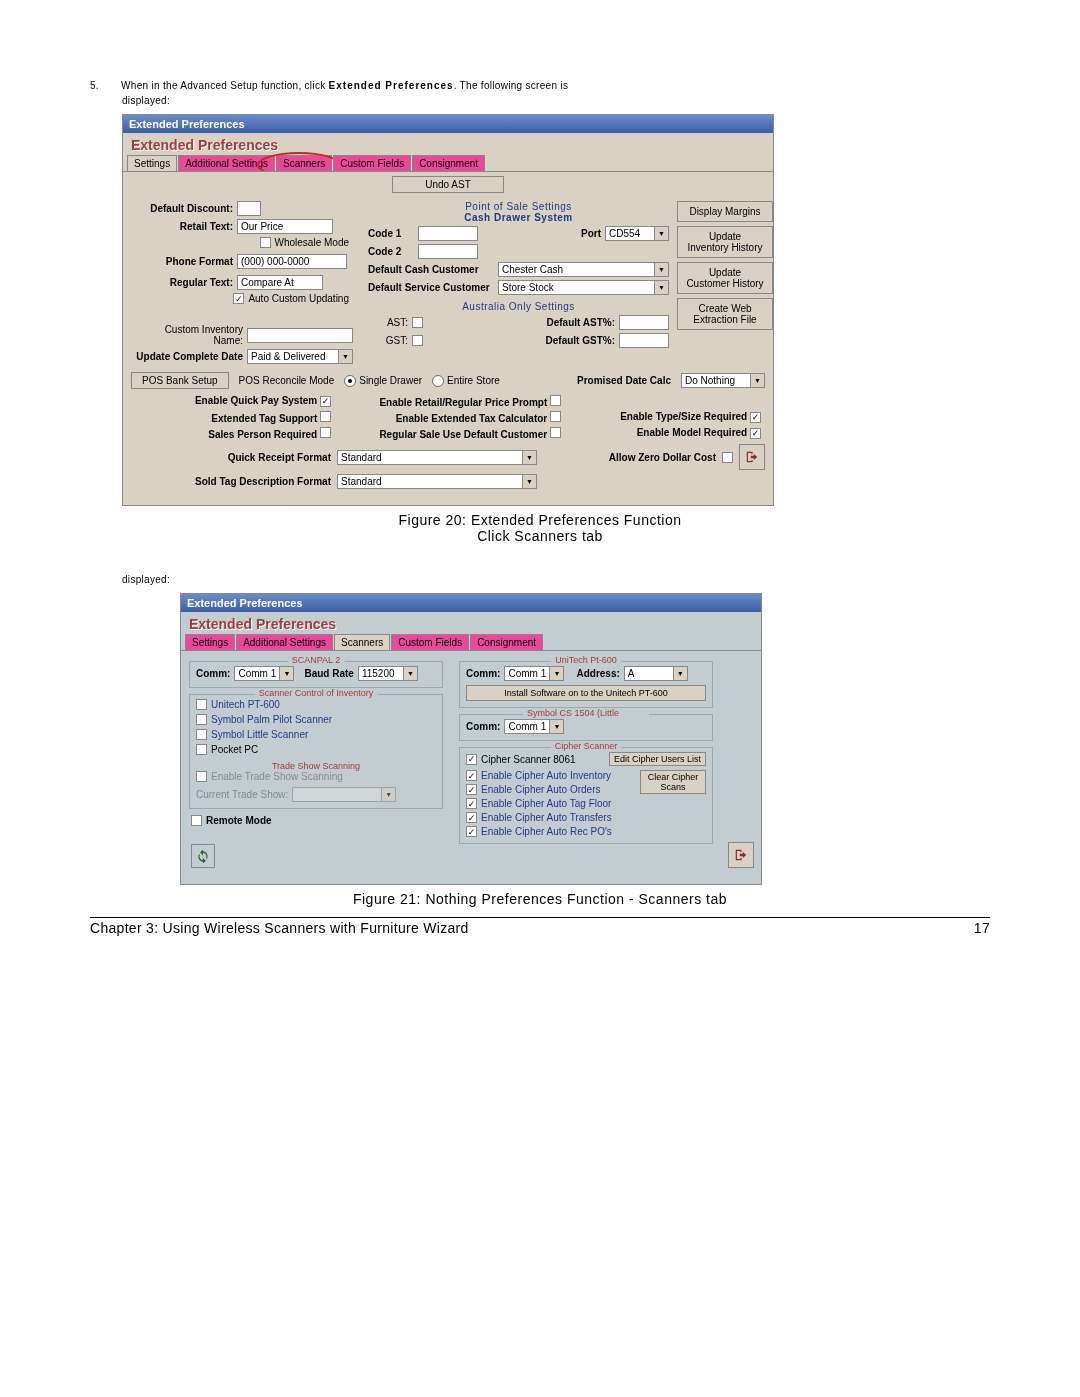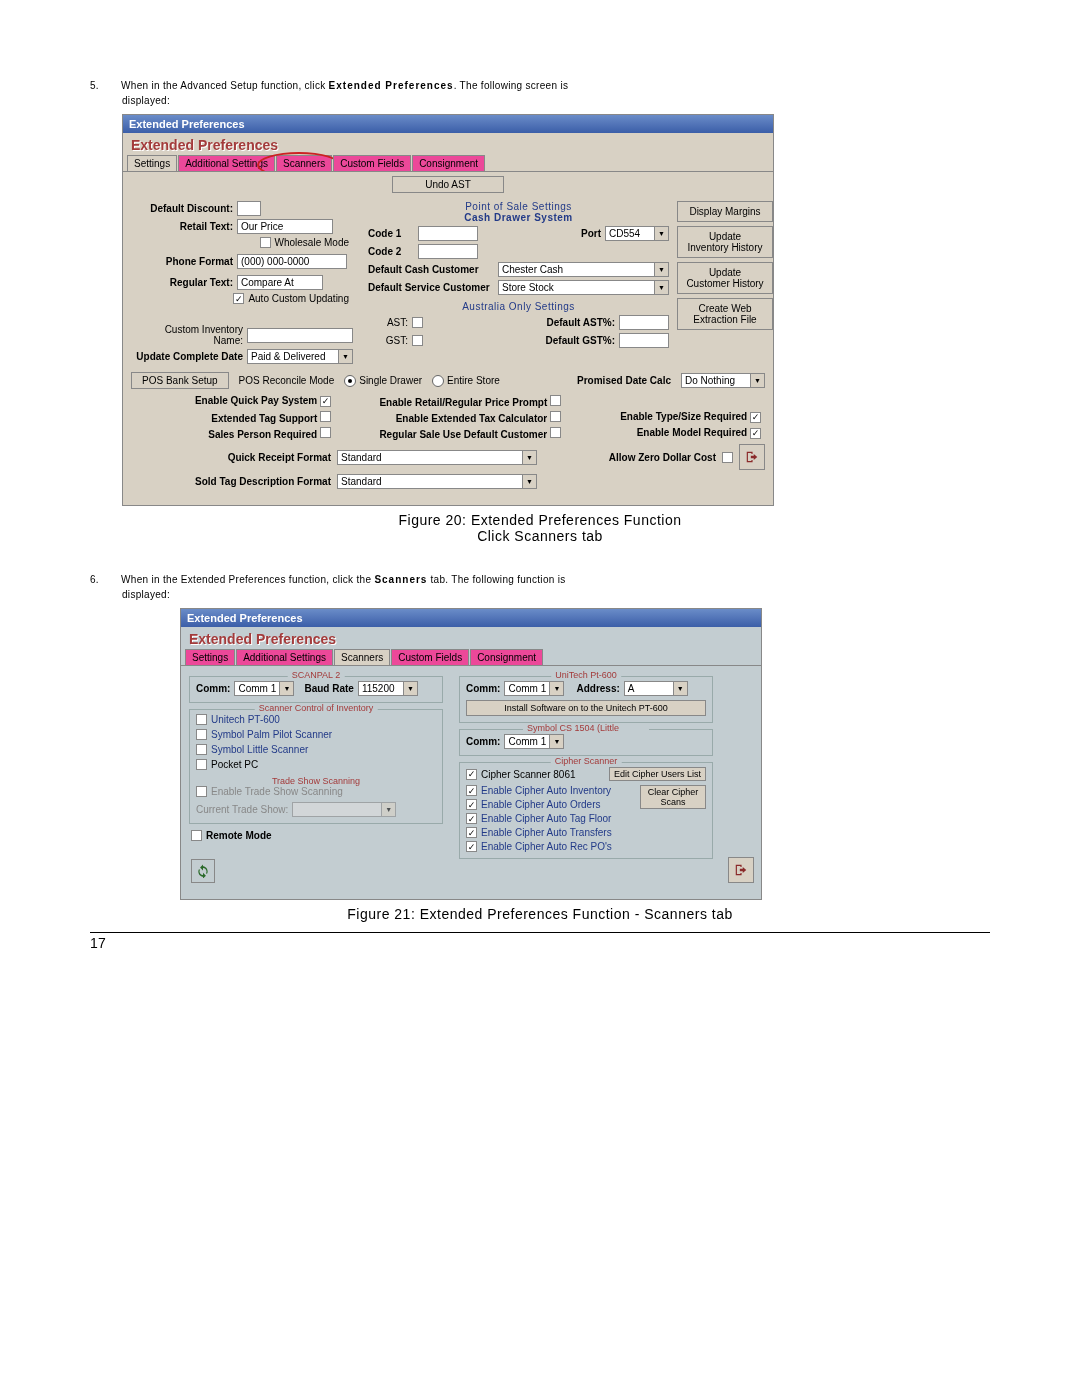--- a/index.html
+++ b/index.html
@@ -471,26 +471,20 @@
         </div>
       </div>
     </div>
   </div>
 
   <div class="figure-caption">
     <div>Figure 20: Extended Preferences Function</div>
     <div>Click Scanners tab</div>
   </div>
 
-  <div class="step-text">
-    <span class="num">6.</span>
-    <span>When in the Extended Preferences function, click the</span>
-    <span class="bold">Scanners</span>
-    <span>tab. The following function is</span>
-  </div>
   <div class="step-text step-indent">displayed:</div>
 
   <div class="dialog2">
     <div class="titlebar">Extended Preferences</div>
     <div class="d2-body">
       <div class="banner" style="color:#a33b3b">Extended Preferences</div>
       <div class="tabs">
         <div class="tab">Settings</div>
         <div class="tab">Additional Settings</div>
         <div class="tab active">Scanners</div>
@@ -637,18 +631,19 @@
                   <path fill="#8a2a2a" d="M3 3h10v4h-2V5H5v14h6v-2h2v4H3z"></path>
                   <path fill="#8a2a2a" d="M15 7l6 5-6 5v-3h-5v-4h5z"></path>
                 </svg>
             </span>
           </div>
         </div>
       </div>
     </div>
   </div>
 
-  <div class="figure-caption" style="margin-bottom:10px">Figure 21: Extended Preferences Function - Scanners tab</div>
+  <div class="figure-caption" style="margin-bottom:10px">Figure 21: Nothing Preferences Function - Scanners tab</div>
 
   <div class="footer">
+    <span>Chapter 3: Using Wireless Scanners with Furniture Wizard</span>
     <span>17</span>
   </div>
 </div>
 
 </body></html>

